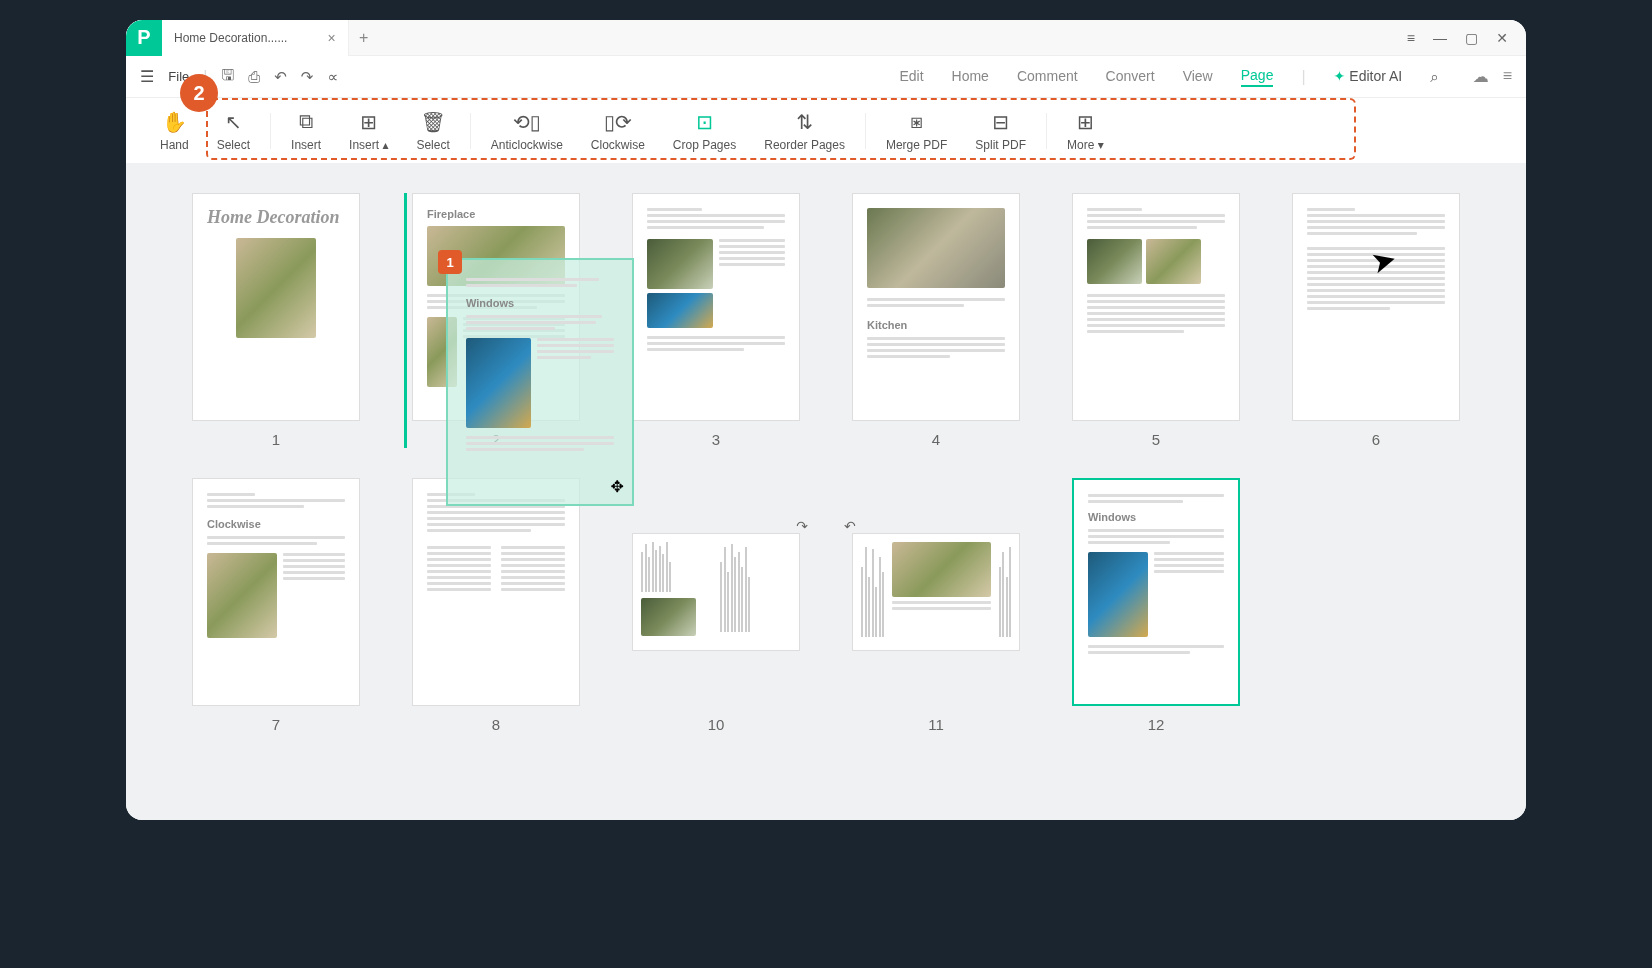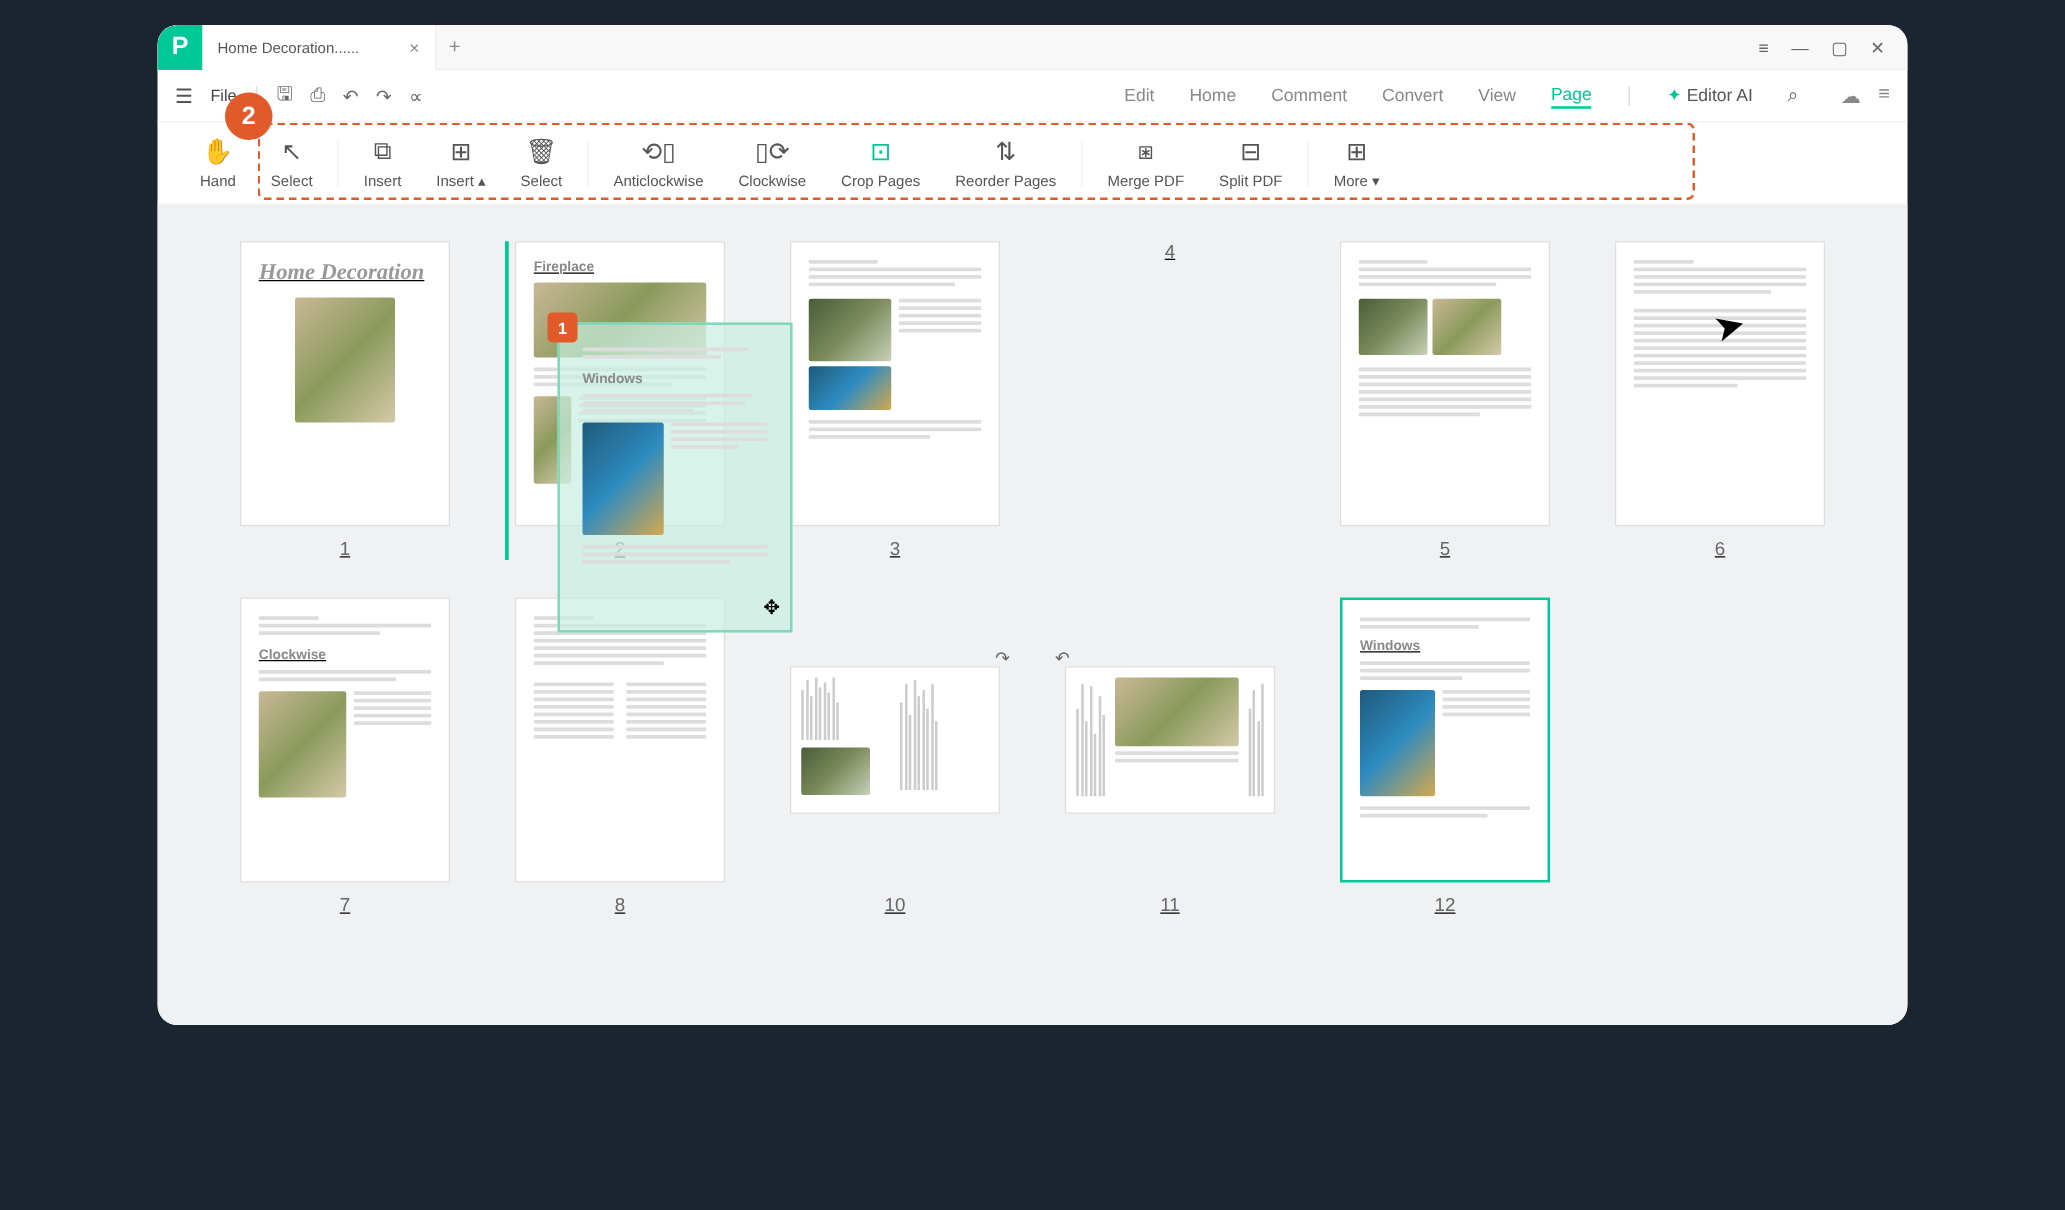--- a/index.html
+++ b/index.html
@@ -24,21 +24,21 @@
 .menutabs .ai::before { content: "✦"; color: #00c896; }
 .right-icons { display: flex; gap: 14px; margin-left: 20px; color: #888; }
 .toolbar { height: 65px; display: flex; align-items: center; padding: 0 20px; position: relative; }
 .toolitem { display: flex; flex-direction: column; align-items: center; gap: 4px; padding: 4px 14px; cursor: pointer; }
 .toolitem .ticon { font-size: 20px; color: #555; height: 24px; display: flex; align-items: center; }
 .toolitem .tlabel { font-size: 12px; color: #555; white-space: nowrap; }
 .toolitem.green .ticon { color: #00c896; }
 .tdivider { width: 1px; height: 36px; background: #eee; margin: 0 6px; }
 .highlight-box { position: absolute; border: 2.5px dashed #e05a2a; border-radius: 6px; pointer-events: none; }
 .badge-circle { position: absolute; width: 38px; height: 38px; background: #e05a2a; border-radius: 50%; color: #fff; display: flex; align-items: center; justify-content: center; font-size: 20px; font-weight: 600; z-index: 10; }
-.content { background: #f0f1f2; height: calc(100% - 143px); padding: 30px 60px; overflow: auto; position: relative; text-decoration: underline; }
+.content { background: #f0f1f2; height: calc(100% - 143px); padding: 30px 60px; overflow: auto; position: relative; }
 .grid { display: grid; grid-template-columns: repeat(6, 1fr); gap: 30px 40px; }
 .page-wrap { display: flex; flex-direction: column; align-items: center; gap: 10px; position: relative; }
 .page { width: 168px; height: 228px; background: #fff; border: 1px solid #ddd; padding: 14px; font-size: 8px; overflow: hidden; position: relative; }
 .page.selected { border: 2px solid #00c896; }
 .page.landscape { width: 168px; height: 118px; margin-top: 55px; margin-bottom: 55px; padding: 8px; }
 .pnum { font-size: 15px; color: #666; }
 .ptitle { font-weight: bold; color: #888; font-size: 11px; margin-bottom: 6px; }
 .pcover-title { font-family: Georgia, serif; font-style: italic; font-weight: bold; color: #999; font-size: 18px; line-height: 1.1; margin-bottom: 10px; }
 .lines { display: flex; flex-direction: column; gap: 3px; }
 .line { height: 3px; background: #ddd; border-radius: 1px; }
@@ -249,20 +249,34 @@
           <div class="lines" style="margin-top:8px">
               <div class="line"></div>
               <div class="line"></div>
               <div class="line" style="width:70%"></div>
             </div>
         </div>
         <div class="pnum">3</div>
       </div>
 
       <div class="page-wrap">
+        <div class="page">
+          <div class="thumb-img thumb-sofa" style="width:100%;height:80px;margin-bottom:10px;"></div>
+          <div class="lines">
+              <div class="line"></div>
+              <div class="line" style="width:70%"></div>
+            </div>
+          <div class="ptitle" style="margin-top:12px">Kitchen</div>
+          <div class="lines">
+              <div class="line"></div>
+              <div class="line"></div>
+              <div class="line"></div>
+              <div class="line" style="width:60%"></div>
+            </div>
+        </div>
         <div class="pnum">4</div>
       </div>
 
       <div class="page-wrap">
         <div class="page">
           <div class="lines">
               <div class="line" style="width:40%"></div>
               <div class="line"></div>
               <div class="line"></div>
               <div class="line" style="width:80%"></div>

